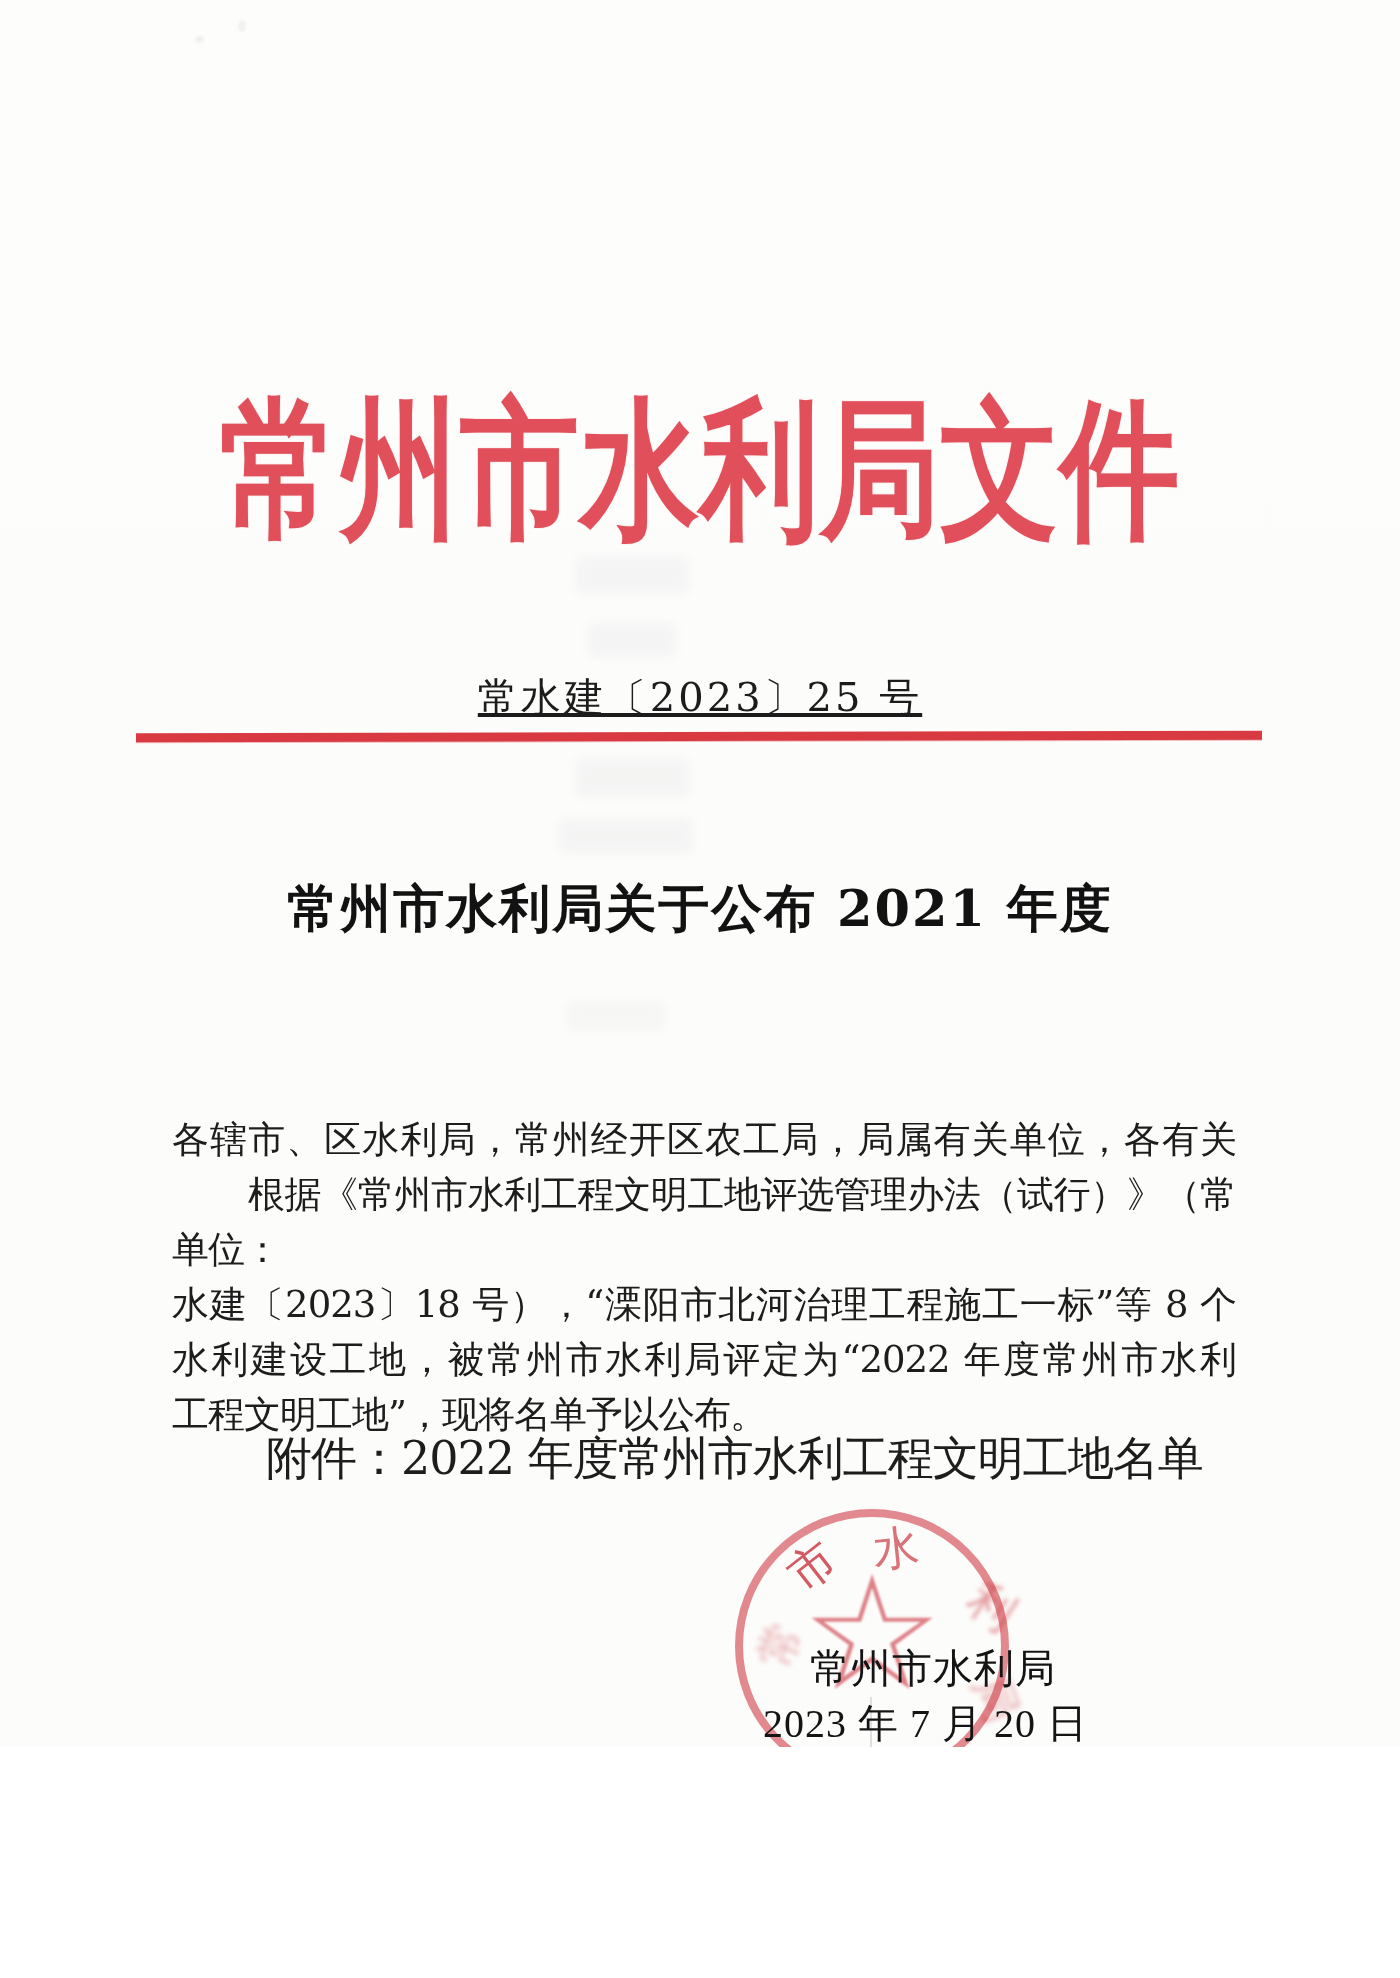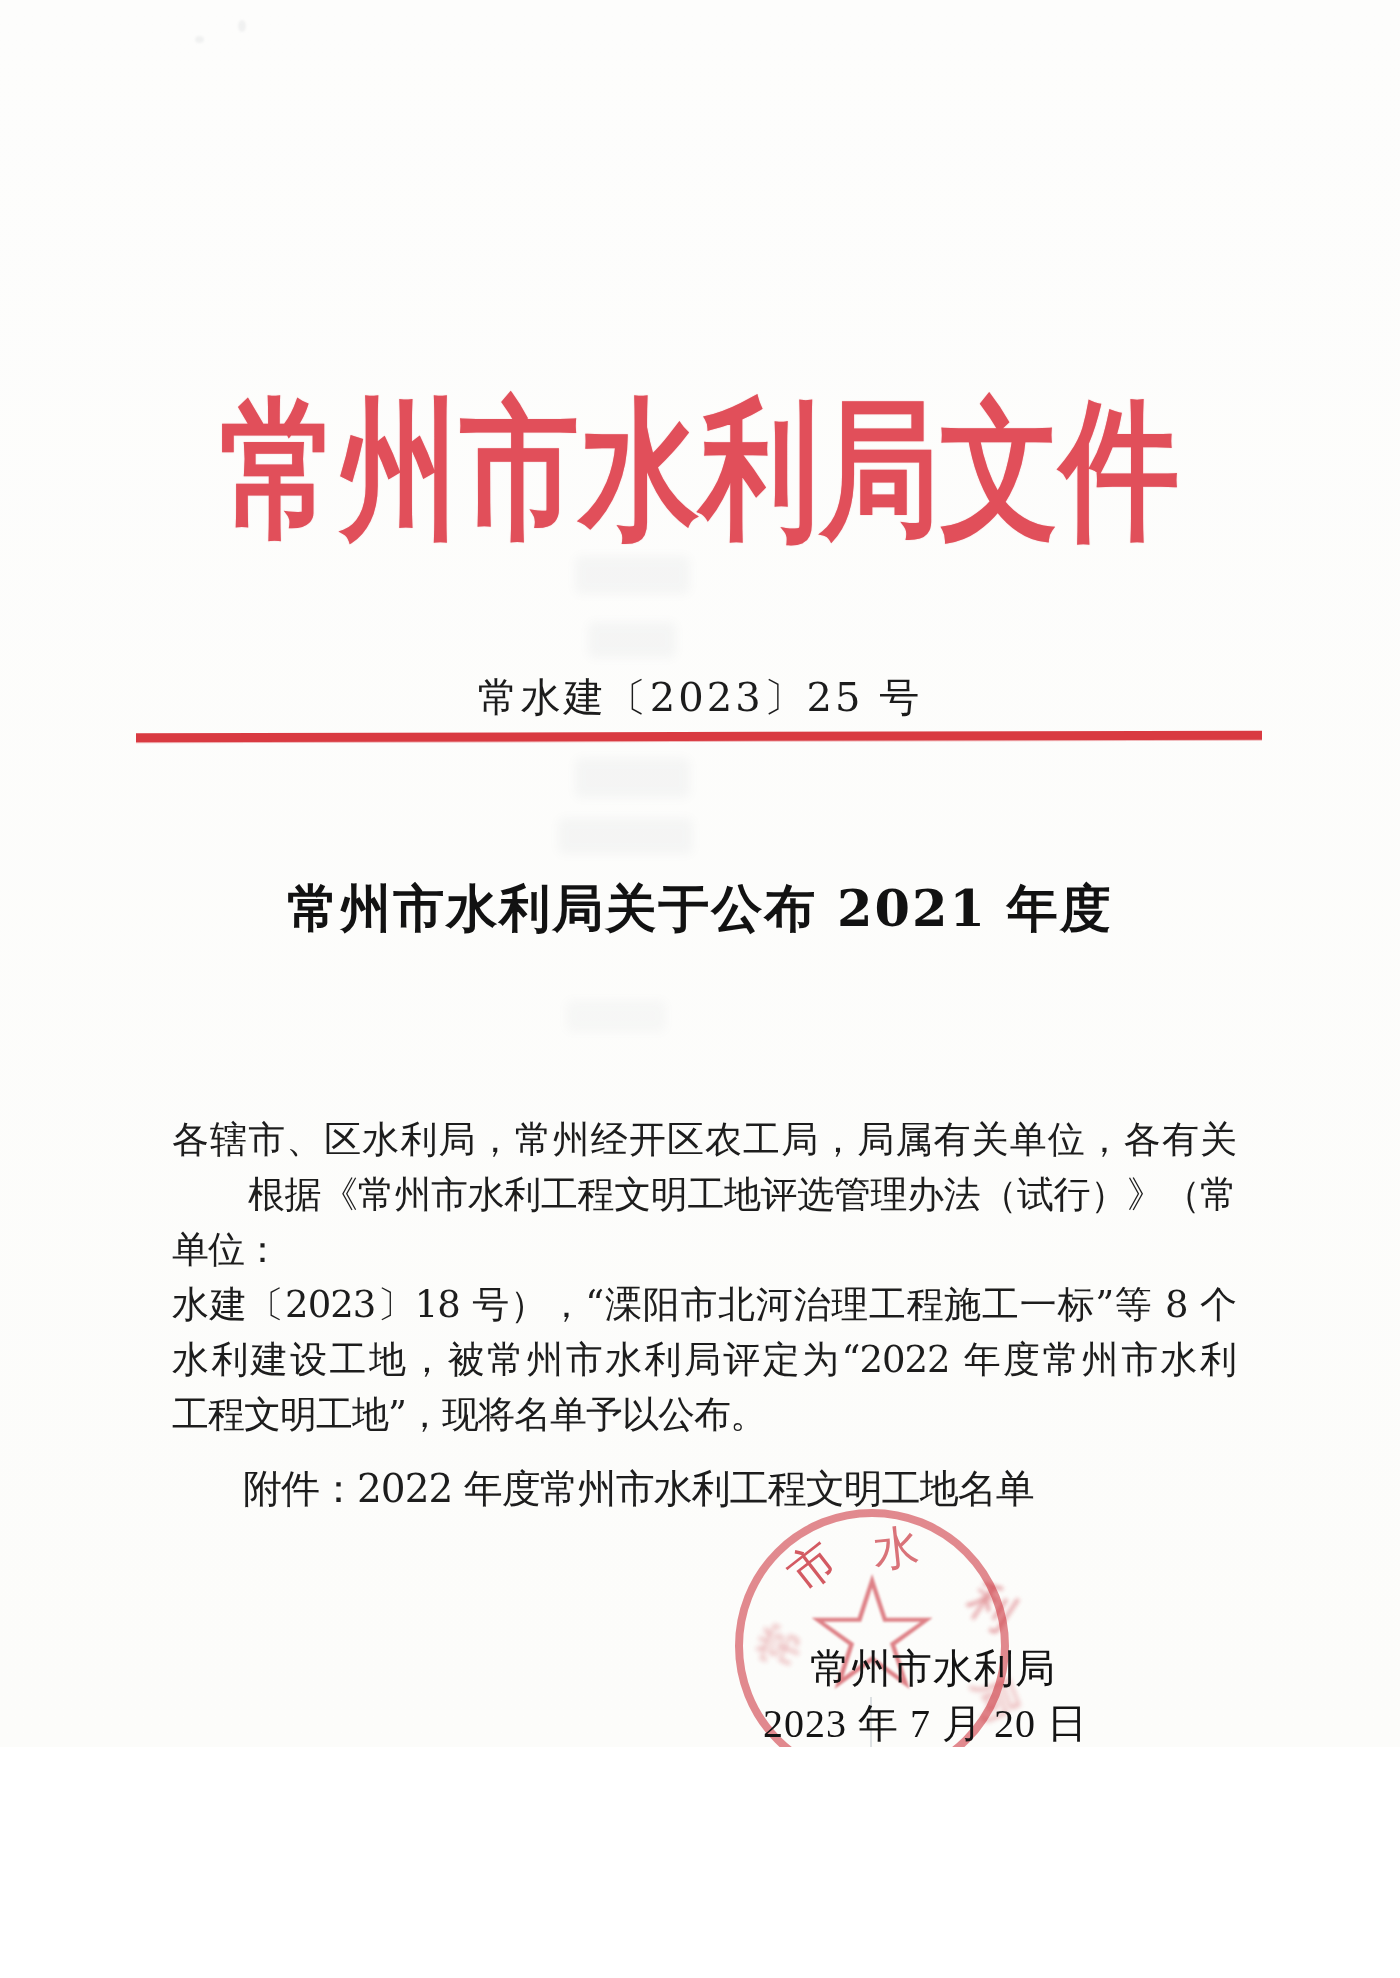--- a/index.html
+++ b/index.html
@@ -23,21 +23,21 @@
     color:#e14f5a;
     transform:scaleY(1.27);
     transform-origin:top center;
     font-family:"DejaVu Serif","Liberation Serif",serif;
     text-shadow:0 0 1px rgba(225,79,90,0.5);
   }
 
   
   .doc-number{
     position:absolute;top:670px;left:0;width:100%;
-    text-align:center;font-size:40px;letter-spacing:3px;color:#1c1c1c;
+    text-align:center;font-size:40px;letter-spacing:3px;color:#1c1c1c;text-decoration:underline;
   }
 
   
   .red-rule{
     position:absolute;left:136px;top:732px;width:1126px;height:9px;
     background:#d93a41;
     transform:rotate(-0.12deg);
     box-shadow:0 1px 0 rgba(217,58,65,0.35);
   }
 
@@ -57,23 +57,23 @@
     height:55px;line-height:55px;
   }
   .body-text .line.just{
     text-align:justify;
     text-align-last:justify;
   }
   .body-text .line.ind{
     text-indent:76px;
   }
   .attachment{
-    position:absolute;left:165px;top:1431px;width:1064px;
+    position:absolute;left:188px;top:1431px;width:1064px;
     padding-left:78px;box-sizing:border-box;
-    font-size:39px;letter-spacing:-1px;color:#1d1d1d;line-height:55px;margin-top:30px;
+    font-size:46px;letter-spacing:-1px;color:#1d1d1d;line-height:55px;
   }
 
   
   .seal{
     position:absolute;left:735px;top:1509px;width:274px;height:274px;
     border-radius:50%;
     border:8px solid rgba(203,32,44,0.52);
     box-sizing:border-box;
     mix-blend-mode:multiply;
     filter:blur(0.4px);

